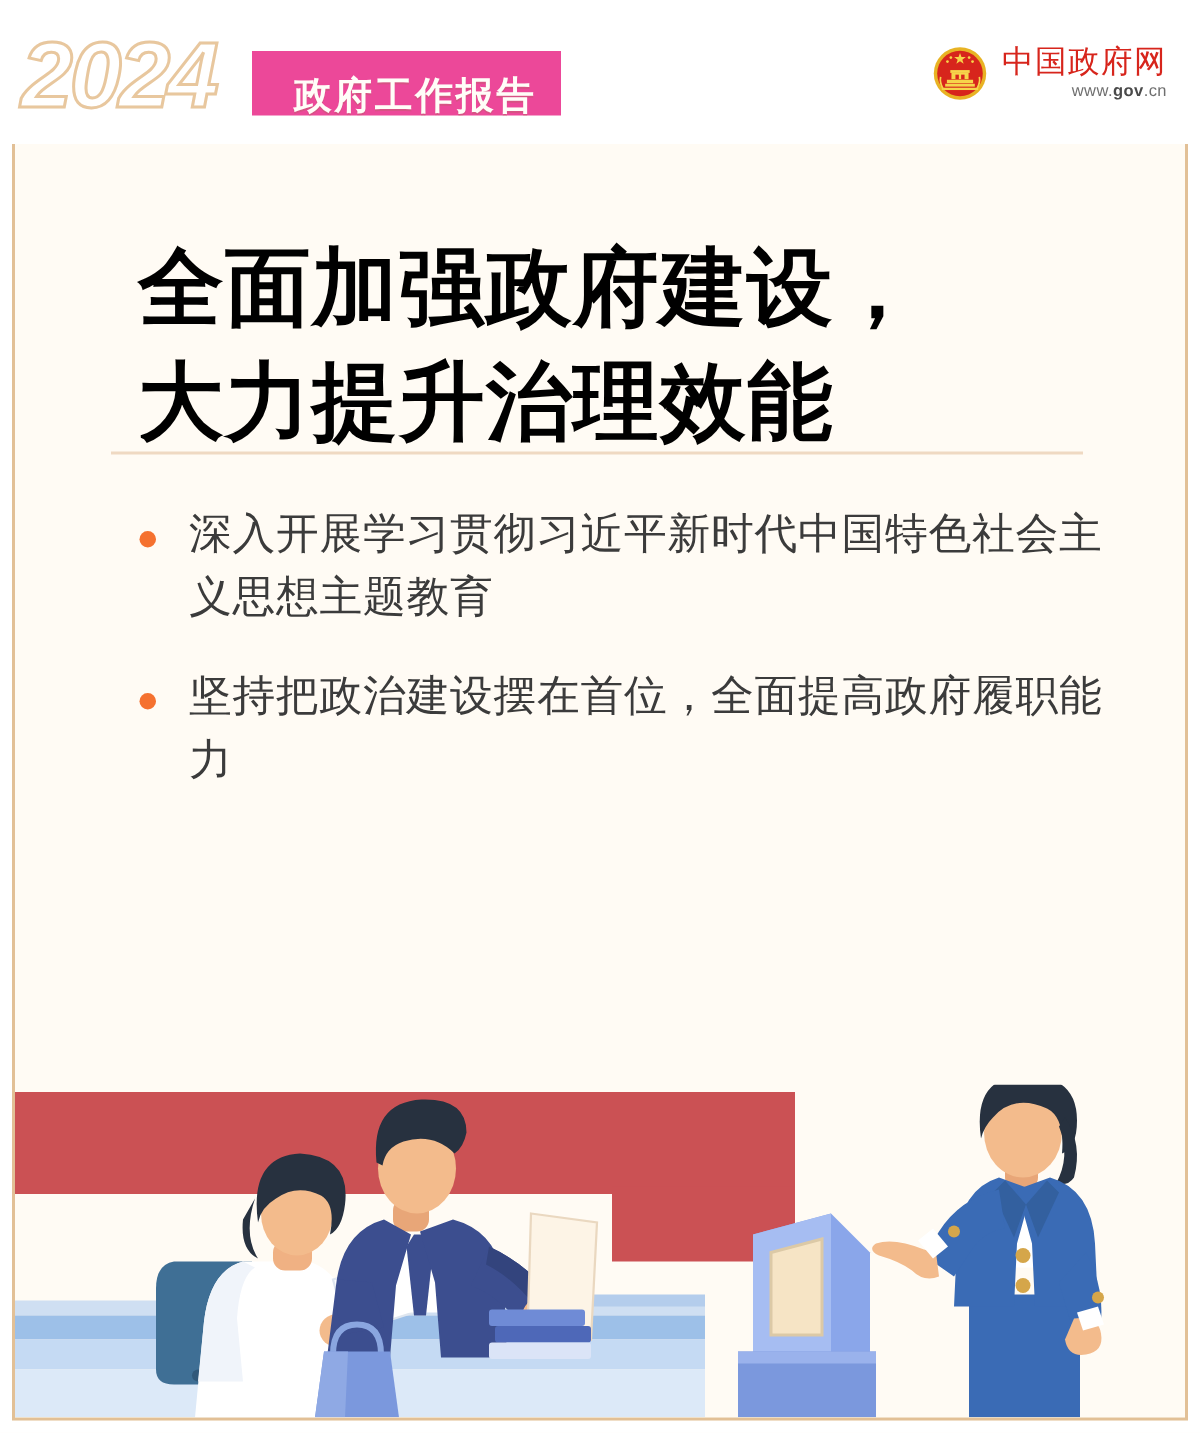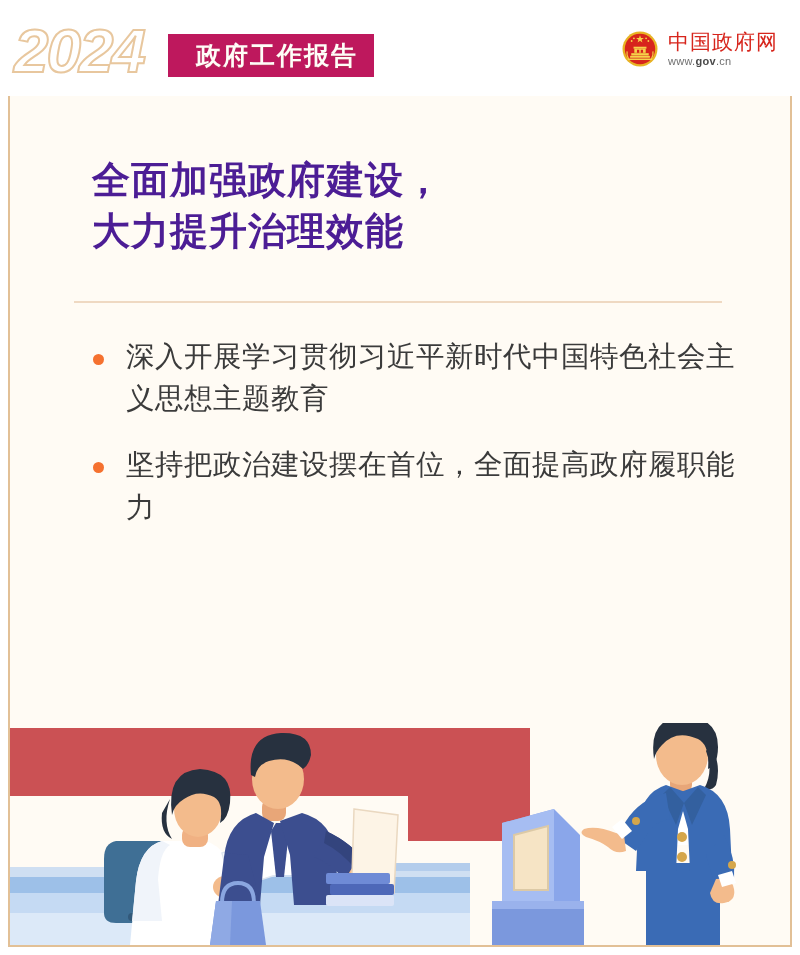--- a/index.html
+++ b/index.html
@@ -34,22 +34,22 @@
     -webkit-text-stroke:2px #e8c79e;
     font-family:"Liberation Sans","DejaVu Sans",sans-serif;
     line-height:1;
     user-select:none;
   }
   .report-badge {
     position:absolute;
     left:168px; top:34px;
     height:43px;
     padding:0 16px 0 28px;
-    background:#be185d;
-    display:flex; align-items:center;
+    background:#ec4899;
+    display:flex; align-items:flex-end;
   }
   .report-badge span {
     color:#fffdf8;
     font-size:25px;
     font-weight:700;
     letter-spacing:2px;
     line-height:1;
     text-shadow:0 1px 0 rgba(150,110,70,.25);
   }
   .gov-logo {
@@ -59,42 +59,43 @@
   }
   .emblem { width:38px; height:38px; flex:none; }
   .gov-text { display:flex; flex-direction:column; gap:1px; }
   .gov-name {
     font-size:21px; font-weight:400; color:#d7251c;
     letter-spacing:1px; line-height:1.05;
   }
   .gov-url {
     font-size:11px; color:#6f6f6f; letter-spacing:.3px;
     font-family:"Liberation Sans","DejaVu Sans",sans-serif;
+    text-align:right;
   }
   .gov-url b { color:#4a4a4a; }
 
   
   .frame {
     position:absolute;
     left:8px; top:93px;
     width:784px; height:854px;
     background:#fffbf4;
     border:2px solid #e2c096;
     overflow:hidden;
   }
 
   
   .title-block {
     position:absolute;
     left:82px; top:60px;
     width:640px;
   }
   .title-line {
-    color:#4c1d95;
-    font-size:38px;
+    color:#000000;
+    font-size:57px;
     font-weight:700;
     line-height:1.33;
     letter-spacing:1px;
   }
   .divider {
     position:absolute;
     left:64px; top:206px;
     width:648px; height:2px;
     background:#efd9c2;
   }

